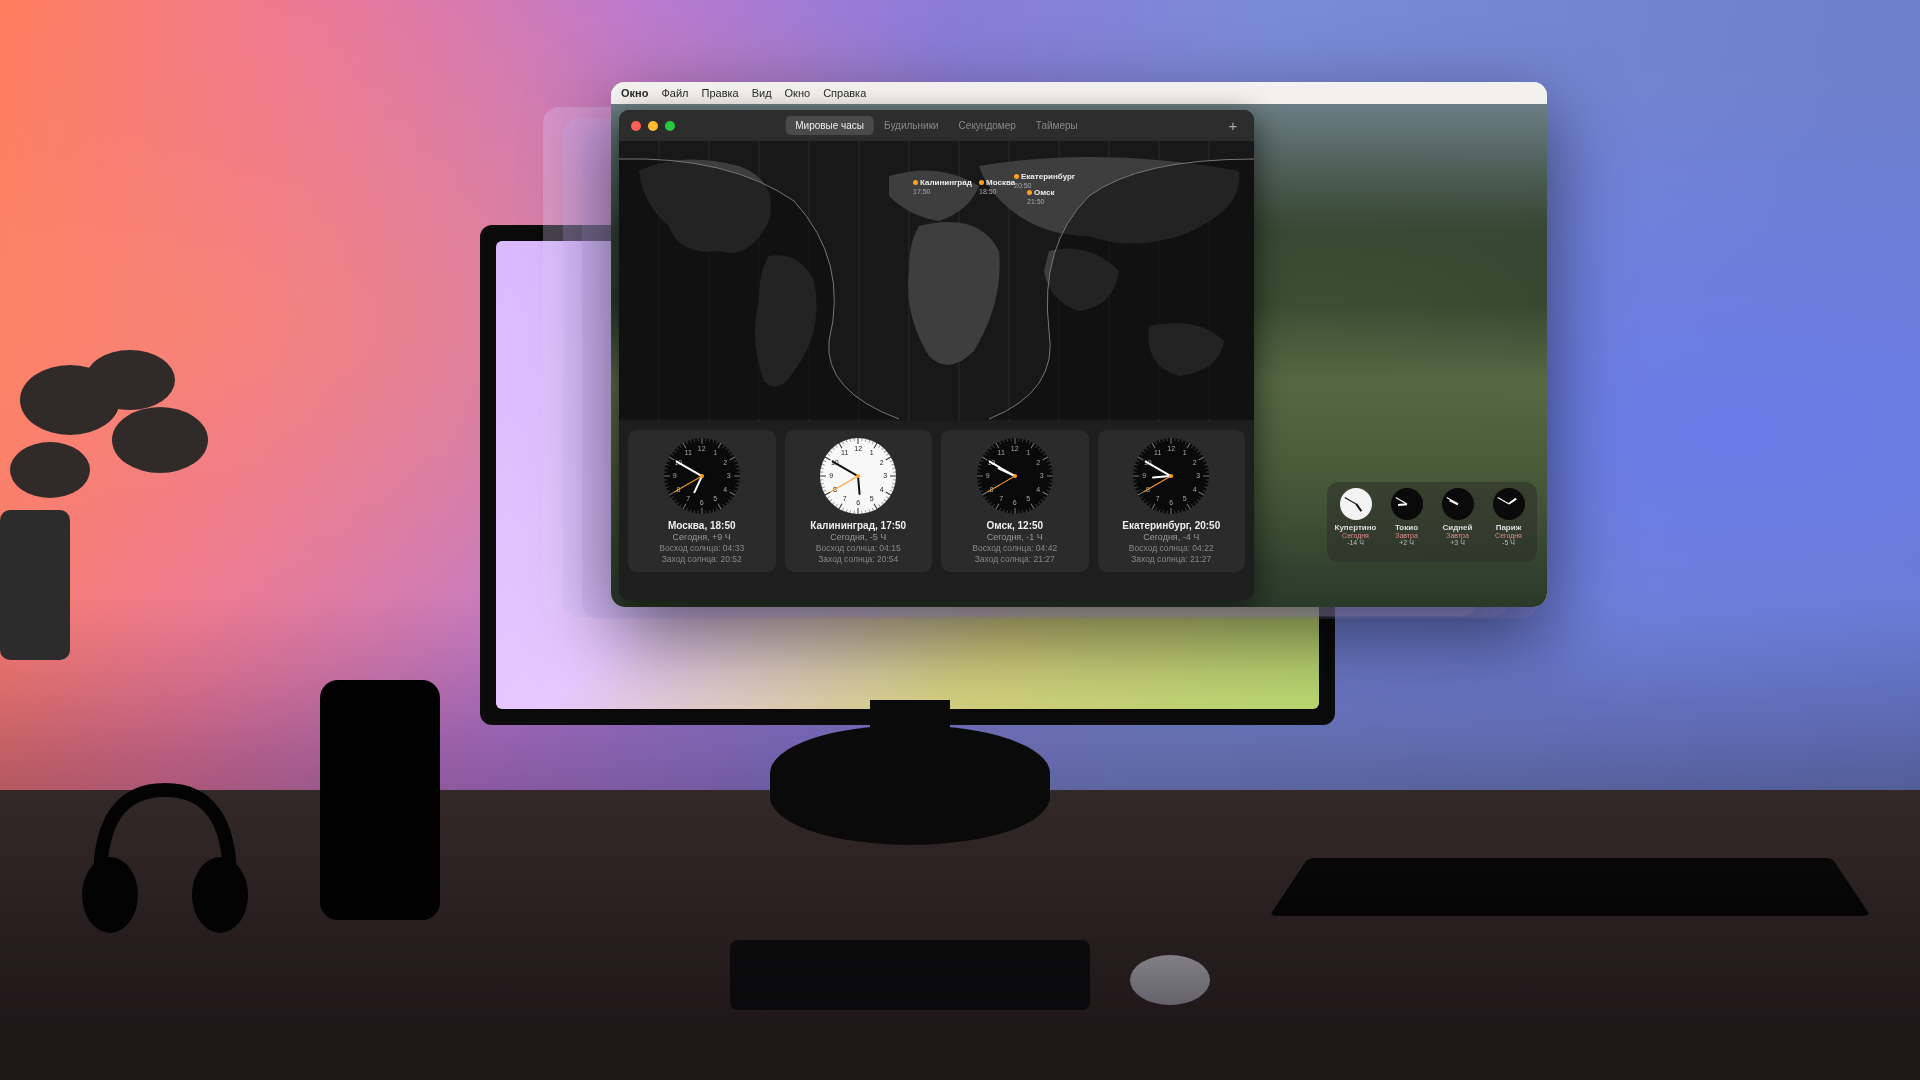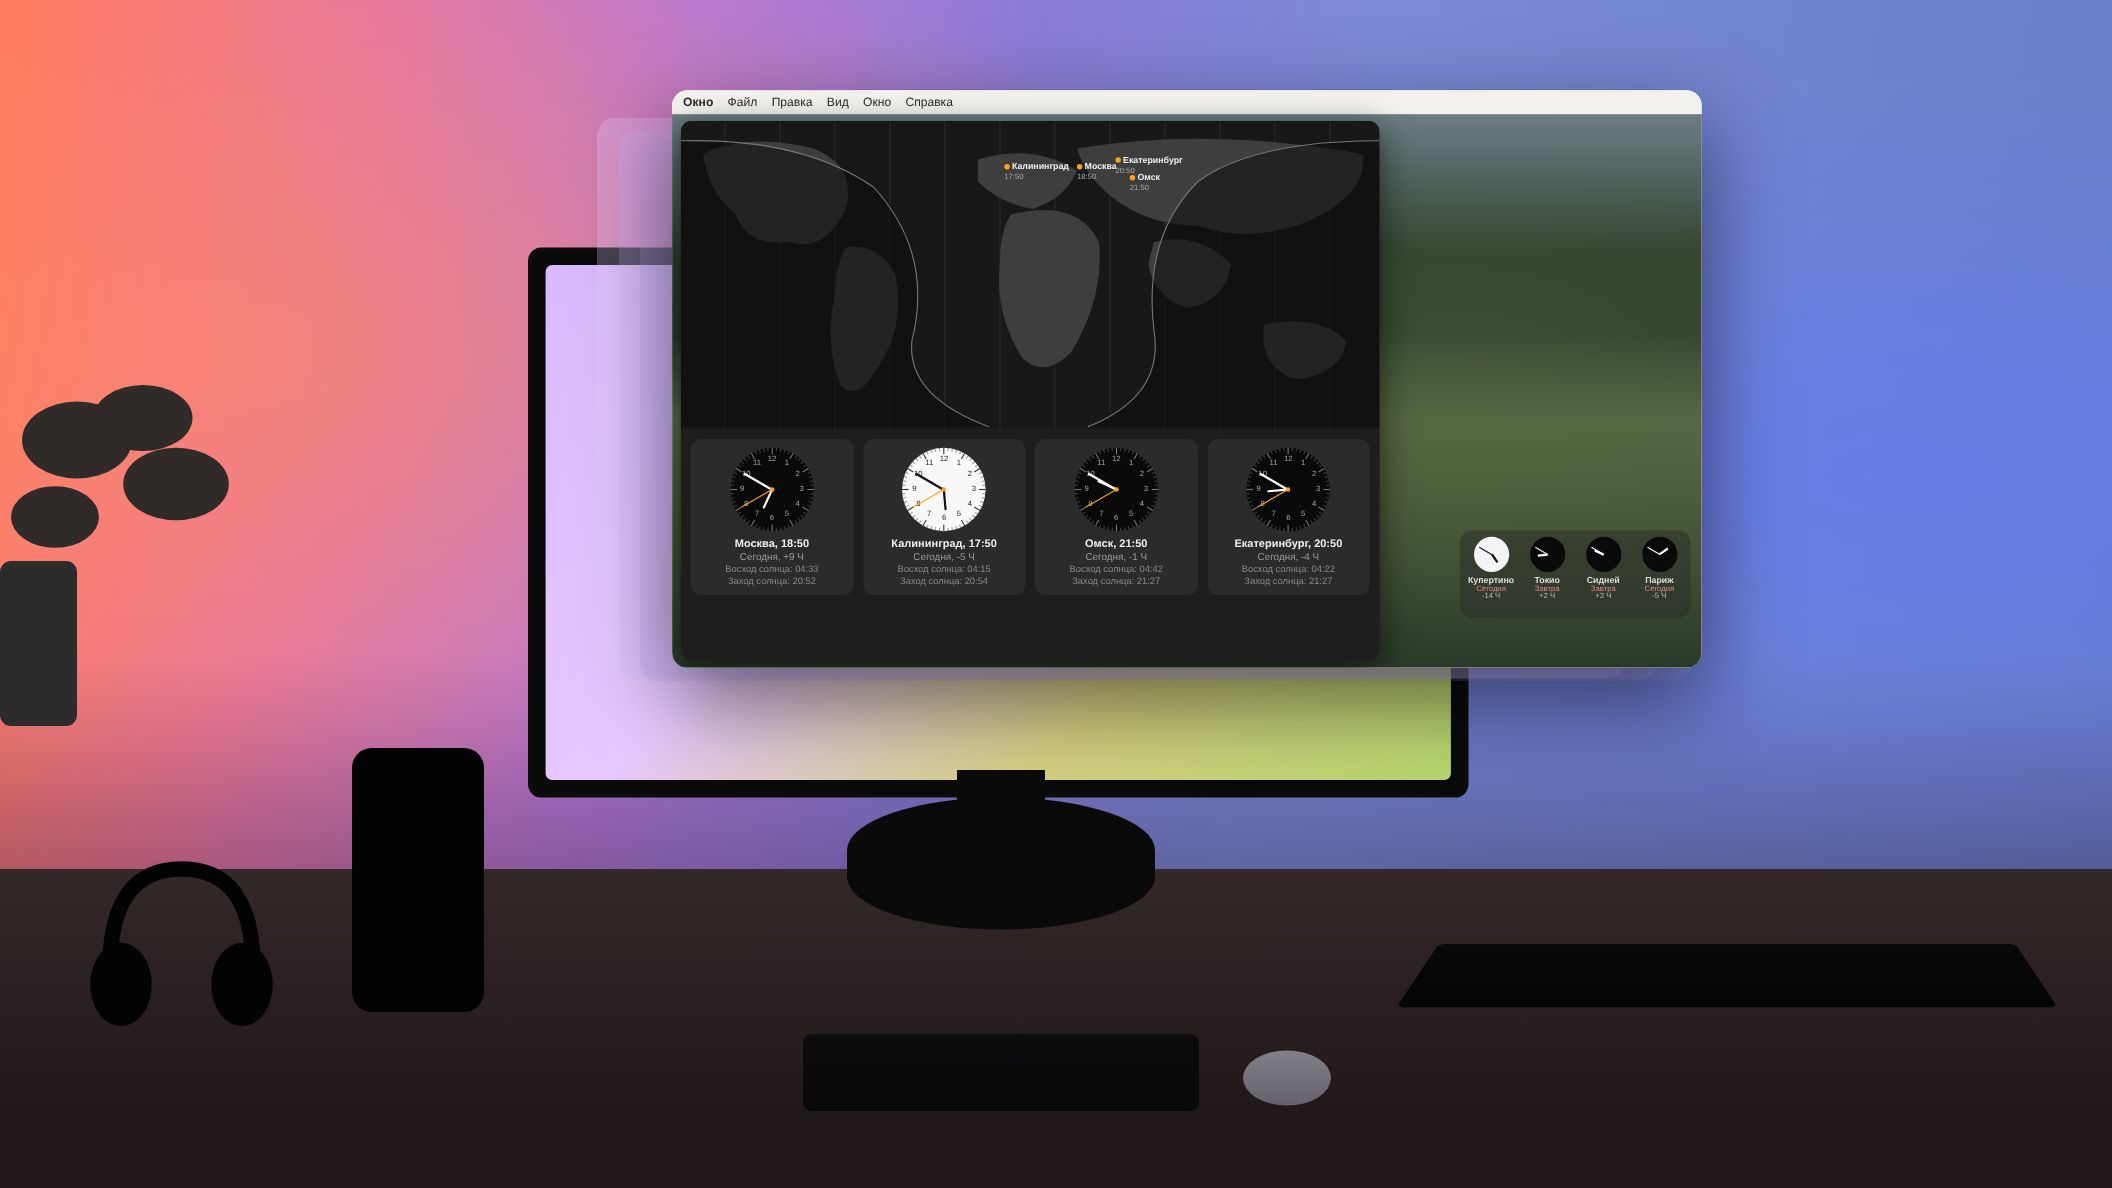--- a/index.html
+++ b/index.html
@@ -265,20 +265,34 @@
             <rect x="5" y="6" width="7" height="3" rx="1.5" fill="#333"></rect>
             <circle cx="2.5" cy="7.5" r="1.5" fill="#333"></circle>
           </svg>
         </span>
     </div>
   </div>
 
   <div class="desktop">
 
     <div class="clock-app">
+      <div class="app-titlebar">
+        <div class="traffic">
+          <span class="tr-red"></span>
+          <span class="tr-yel"></span>
+          <span class="tr-grn"></span>
+        </div>
+        <div class="tabs">
+          <span class="active">Мировые часы</span>
+          <span>Будильники</span>
+          <span>Секундомер</span>
+          <span>Таймеры</span>
+        </div>
+        <div class="add-btn">+</div>
+      </div>
 
       <div class="world-map">
         <svg viewBox="0 0 635 280" preserveAspectRatio="none">
           <rect width="635" height="280" fill="#181818"></rect>
 
           <g stroke="#2a2a2a" stroke-width="1">
             <line x1="40" y1="0" x2="40" y2="280"></line>
               <line x1="90" y1="0" x2="90" y2="280"></line>
               <line x1="140" y1="0" x2="140" y2="280"></line>
               <line x1="190" y1="0" x2="190" y2="280"></line>
@@ -554,21 +568,21 @@
               <div class="num" style="left:8.61731409782016px;top:47.50000000000001px">8</div>
               <div class="num" style="left:5px;top:34px">9</div>
               <div class="num" style="left:8.61731409782016px;top:20.499999999999996px">10</div>
               <div class="num" style="left:18.499999999999986px;top:10.617314097820163px">11</div>
               <div class="num" style="left:31.999999999999993px;top:7px">12</div>
     <div class="hand hh" style="transform:rotate(115deg) translateX(-1px);height:19px"></div>
     <div class="hand mh" style="transform:rotate(120deg) translateX(-0.75px);height:29.64px"></div>
     <div class="hand sh" style="transform:rotate(60deg) translateX(-0.5px);height:32.3px"></div>
     <div class="pin"></div>
   </div>
-            <div class="line1">Омск, 21:50</div>
+            <div class="line1">Омск, 12:50</div>
      <div class="line2">Сегодня, -1 Ч</div>
      <div class="line3">Восход солнца: 04:42</div>
      <div class="line4">Заход солнца: 21:27</div>
           </div>
           <div class="card">
             <div class="face dark-face" style="width:76px;height:76px">
     <div class="tick" style="transform:rotate(0deg) translateX(-0.5px);height:6px;opacity:1"></div>
               <div class="tick" style="transform:rotate(6deg) translateX(-0.5px);height:3px;opacity:0.45"></div>
               <div class="tick" style="transform:rotate(12deg) translateX(-0.5px);height:3px;opacity:0.45"></div>
               <div class="tick" style="transform:rotate(18deg) translateX(-0.5px);height:3px;opacity:0.45"></div>

